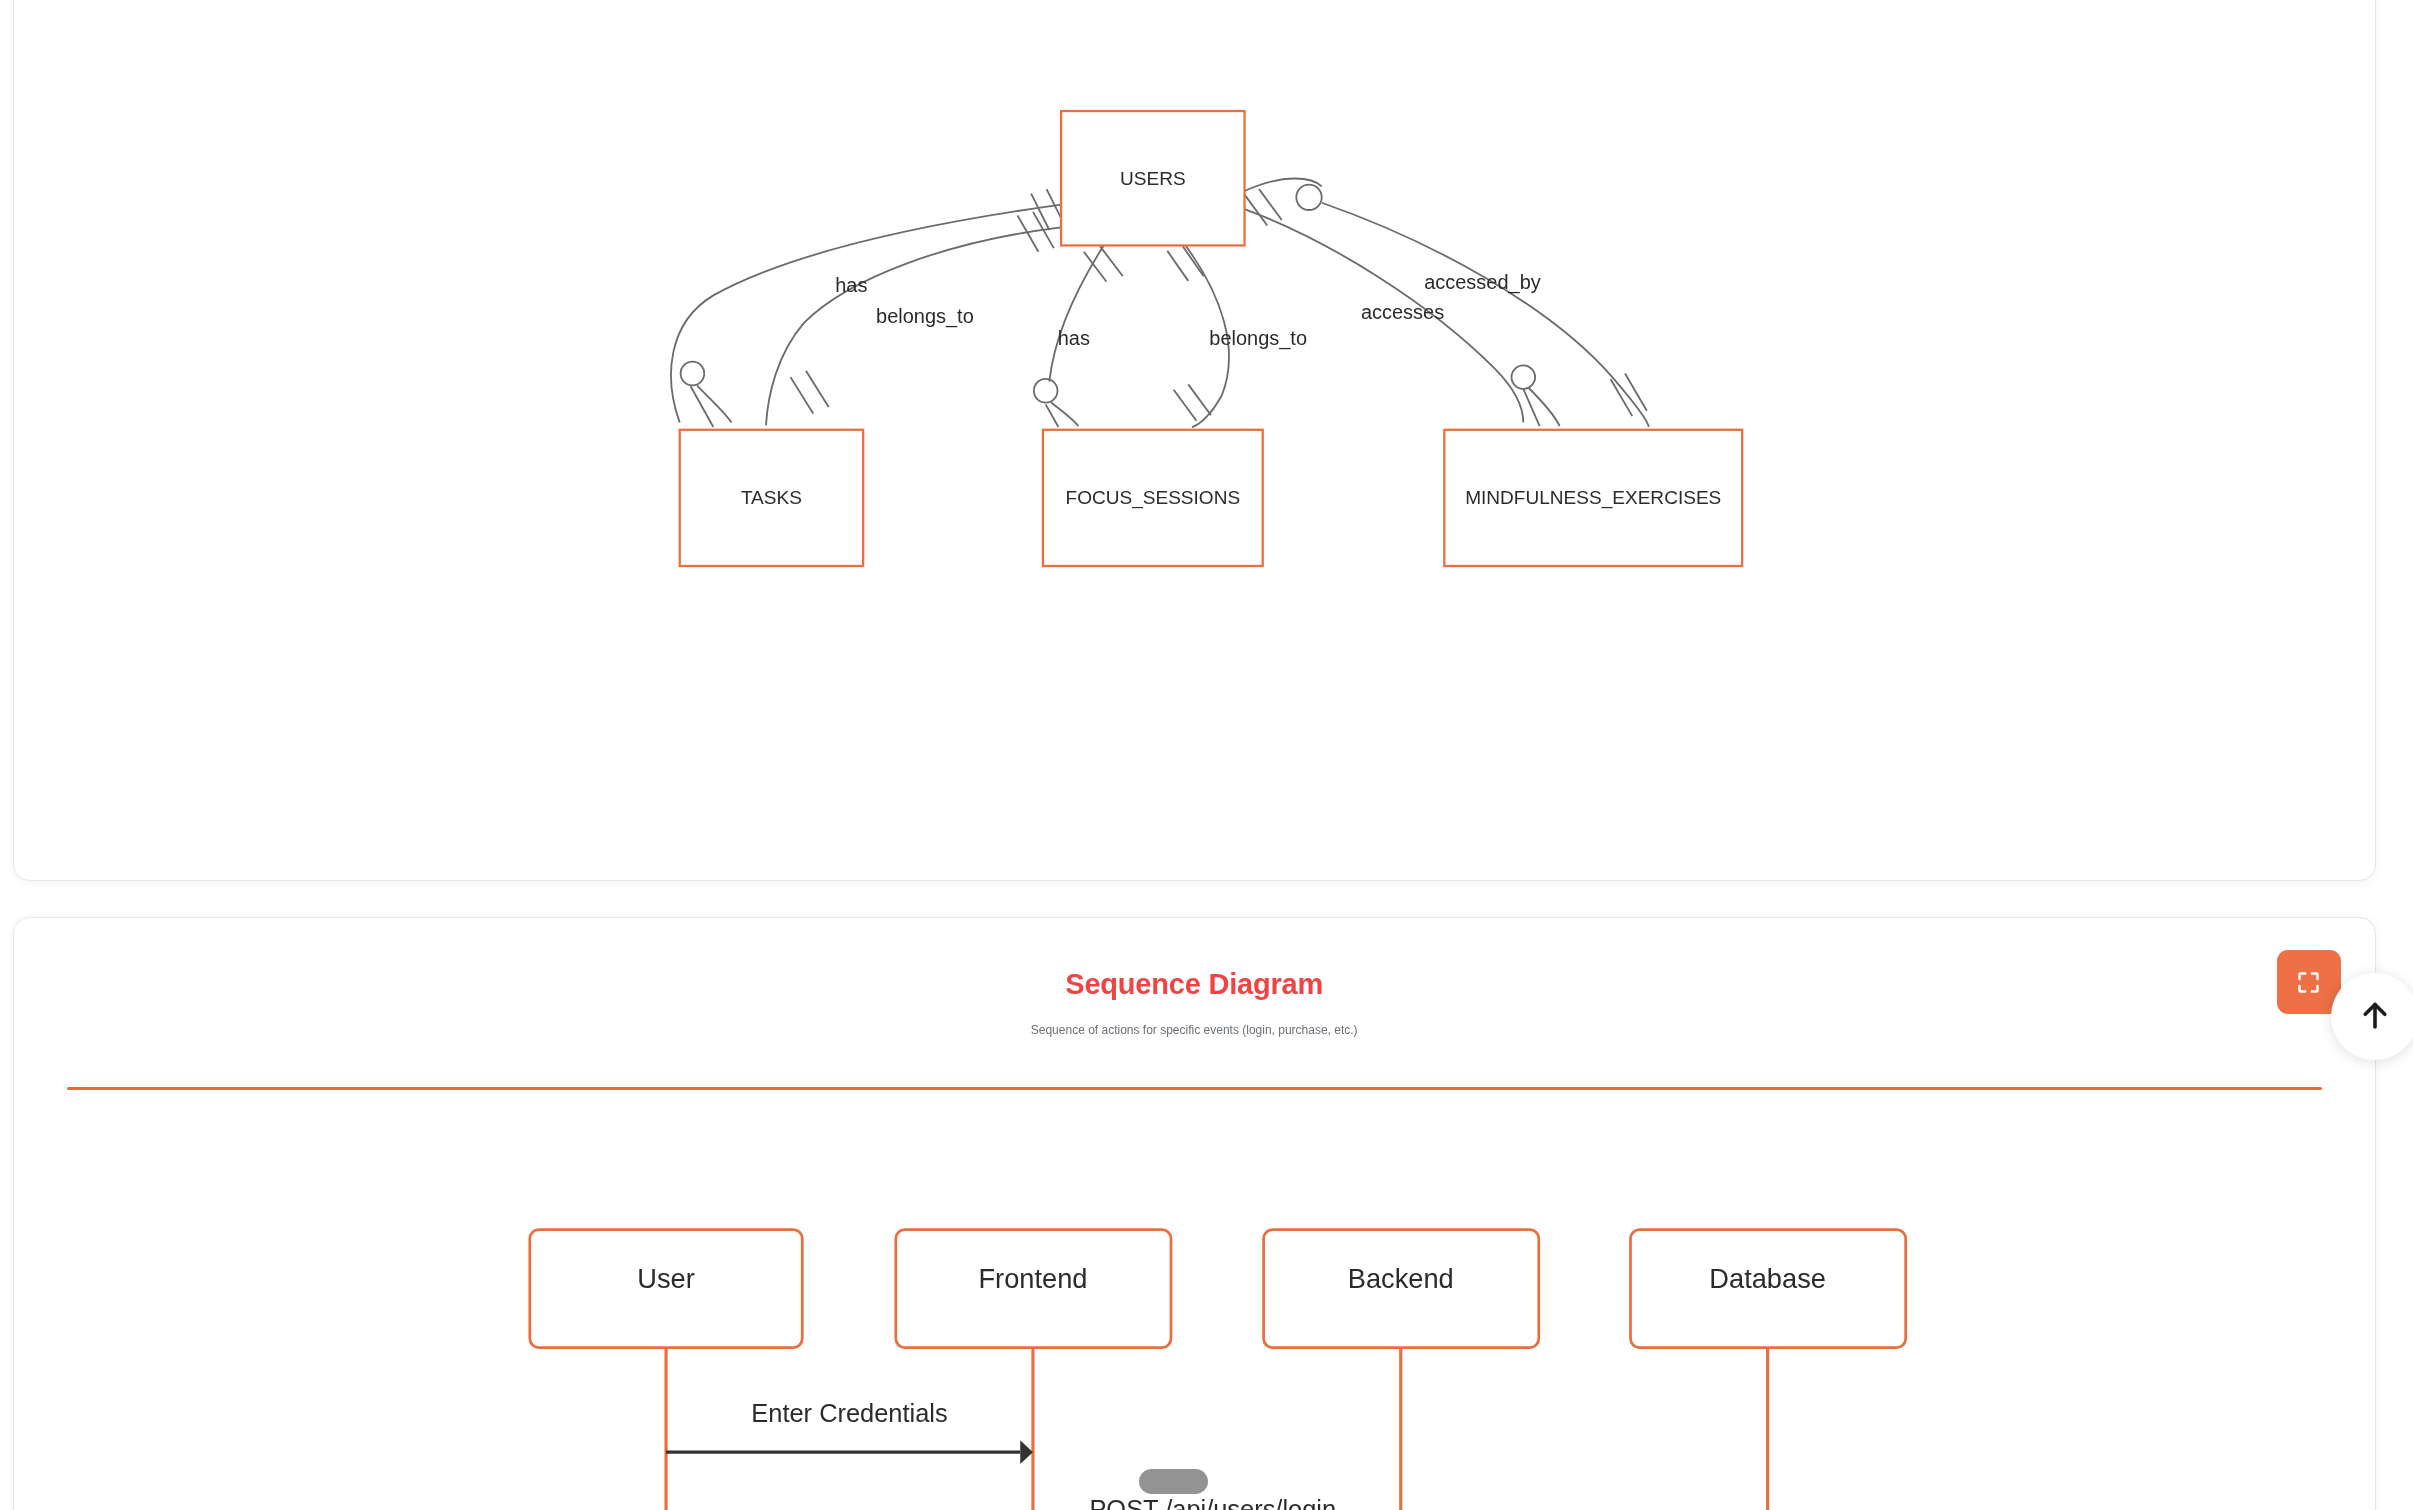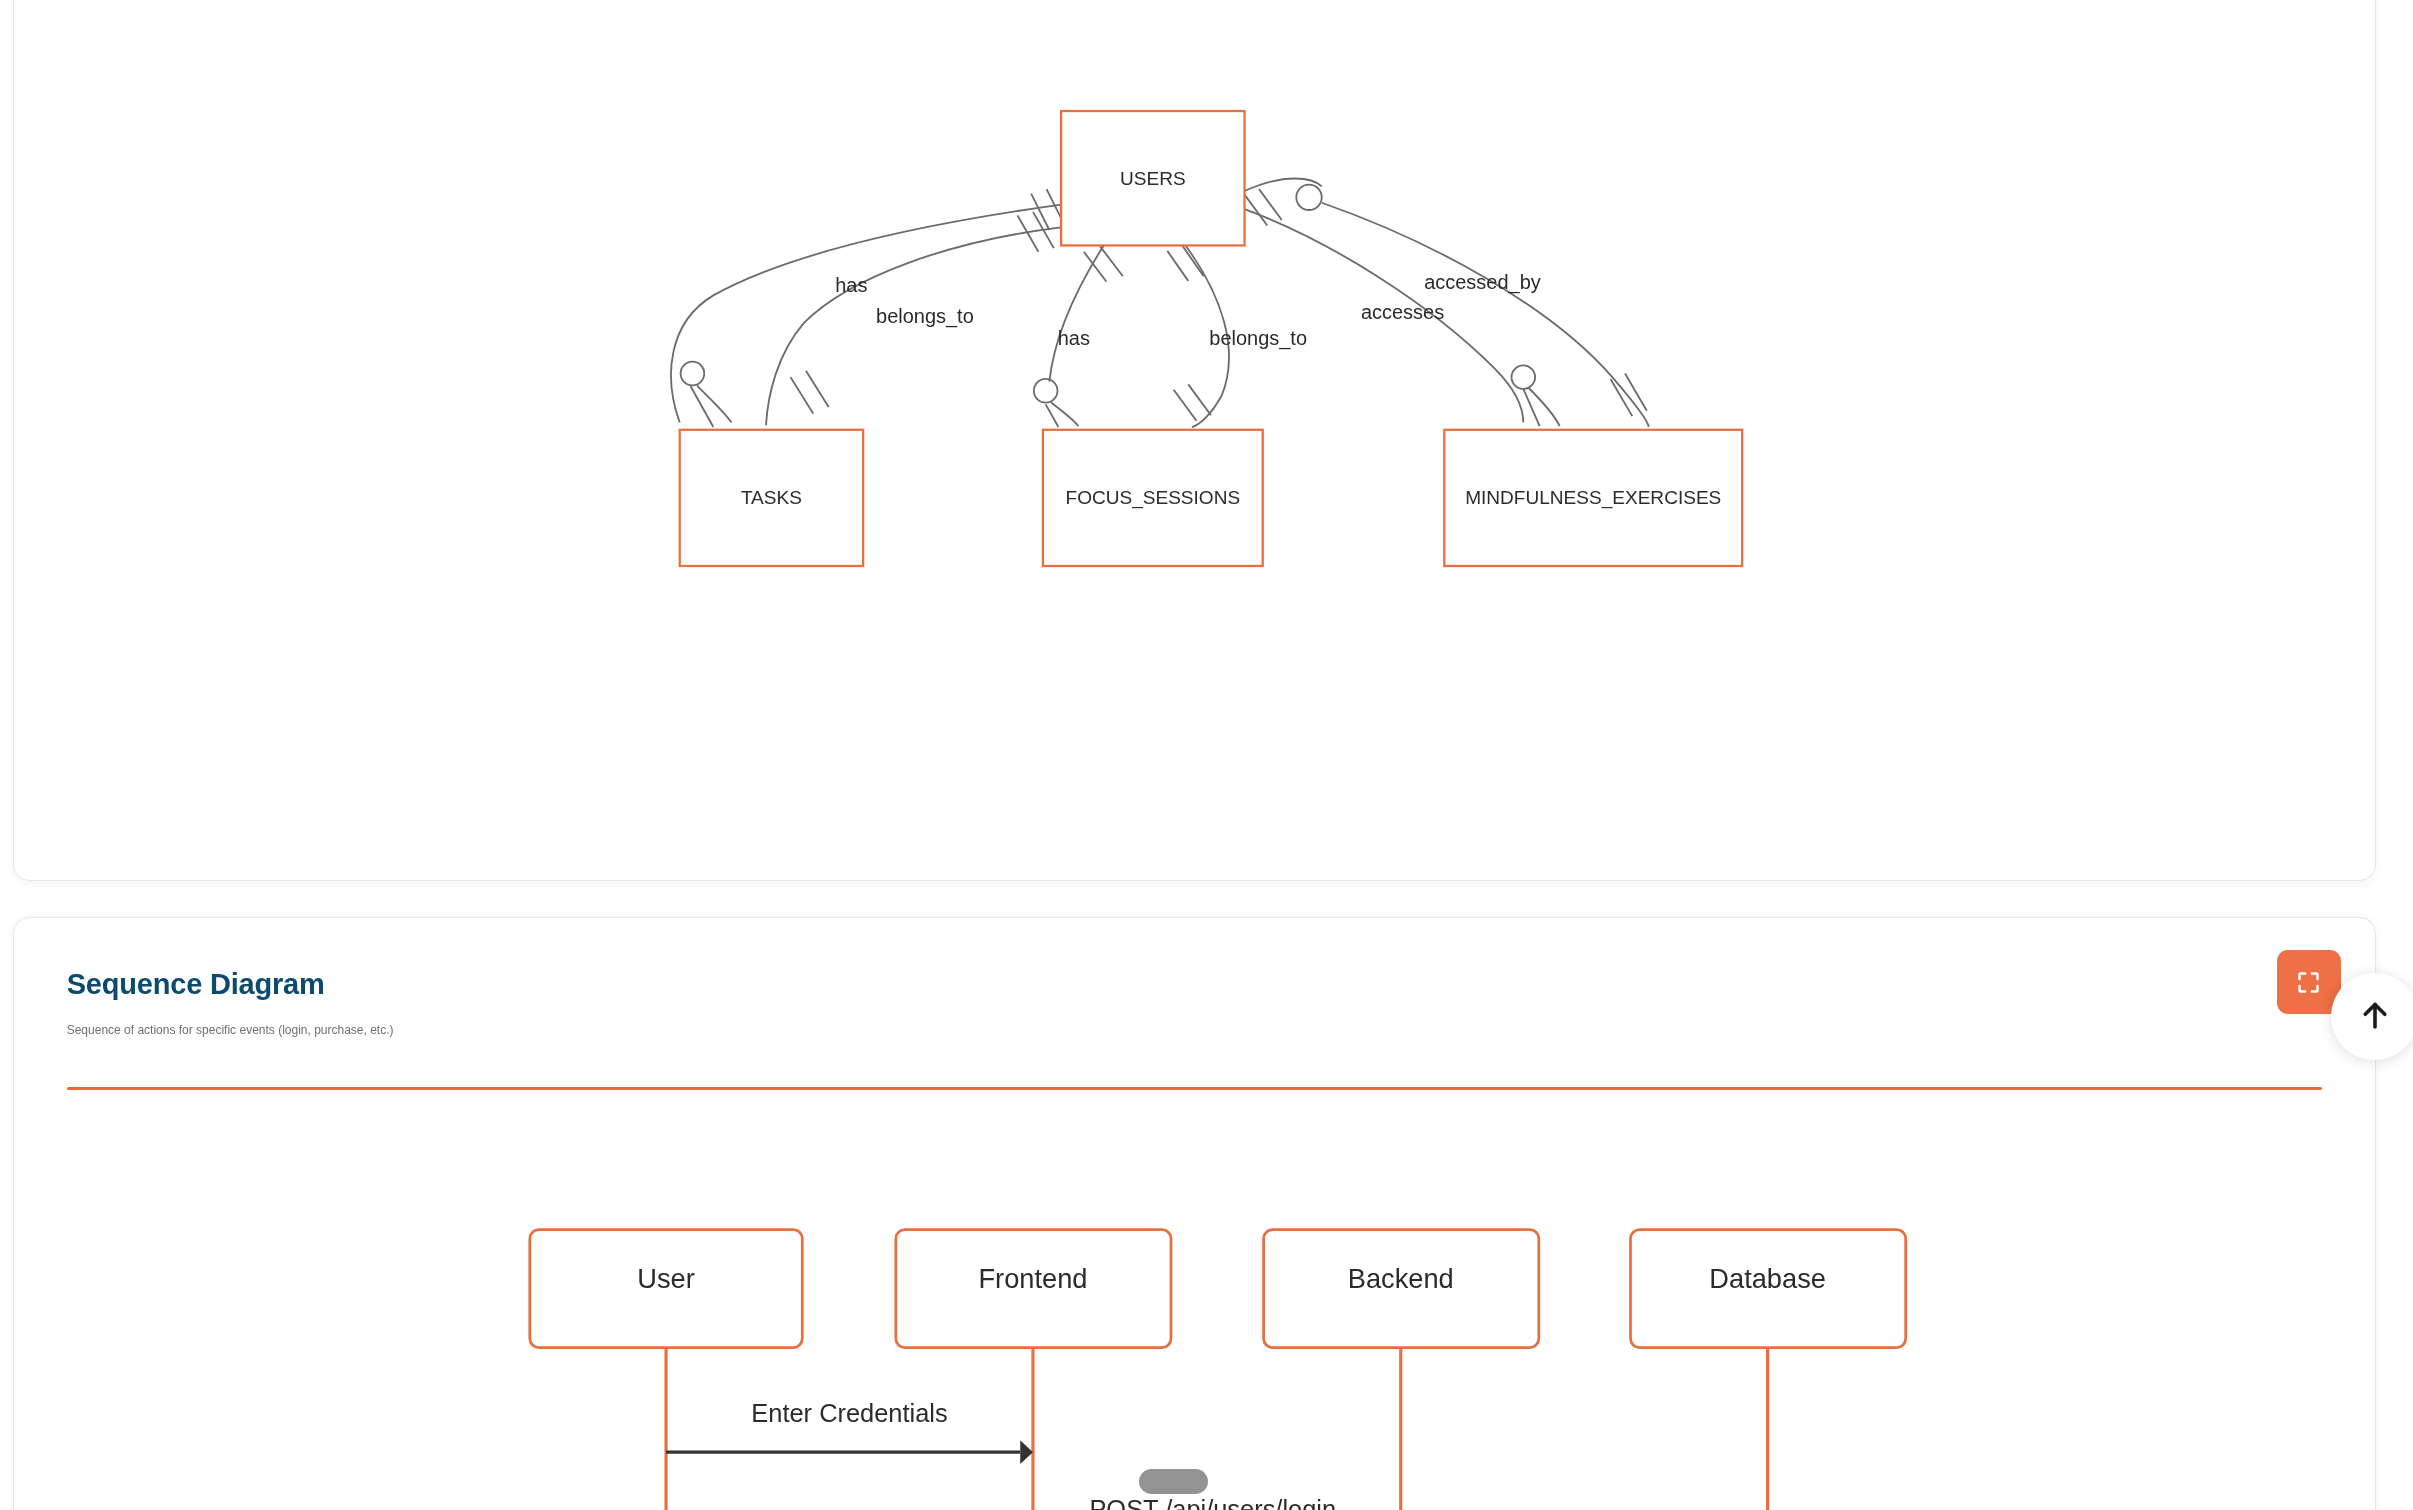--- a/index.html
+++ b/index.html
@@ -8,20 +8,21 @@
     width: 2413px; height: 1511px;
     background: #ffffff;
     font-family: "Liberation Sans", sans-serif;
     overflow: hidden;
   }
   .page {
     position: relative;
     width: 2413px;
     height: 1076px;
     background: #ffffff;
+    text-align: center;
   }
 
   
   .card {
     position: absolute;
     background: #ffffff;
     border: 0.9px solid #e6e6e8;
     border-radius: 16.3px;
     box-shadow: 0 1.8px 9px rgba(17,17,26,0.05);
   }
@@ -40,21 +41,21 @@
 
   
   .card-header {
     position: absolute;
     left: 0; right: 0; top: 0;
     padding: 49px 53px 0 53px;
   }
   .card-title {
     font-size: 29px;
     font-weight: bold;
-    color: #0c4a6e;
+    color: #ef4444;
     letter-spacing: -0.2px;
     margin: 0;
     line-height: 1.2;
   }
   .card-subtitle {
     font-size: 12px;
     color: #6b7076;
     margin: 21px 0 0 0;
     line-height: 1.3;
   }

